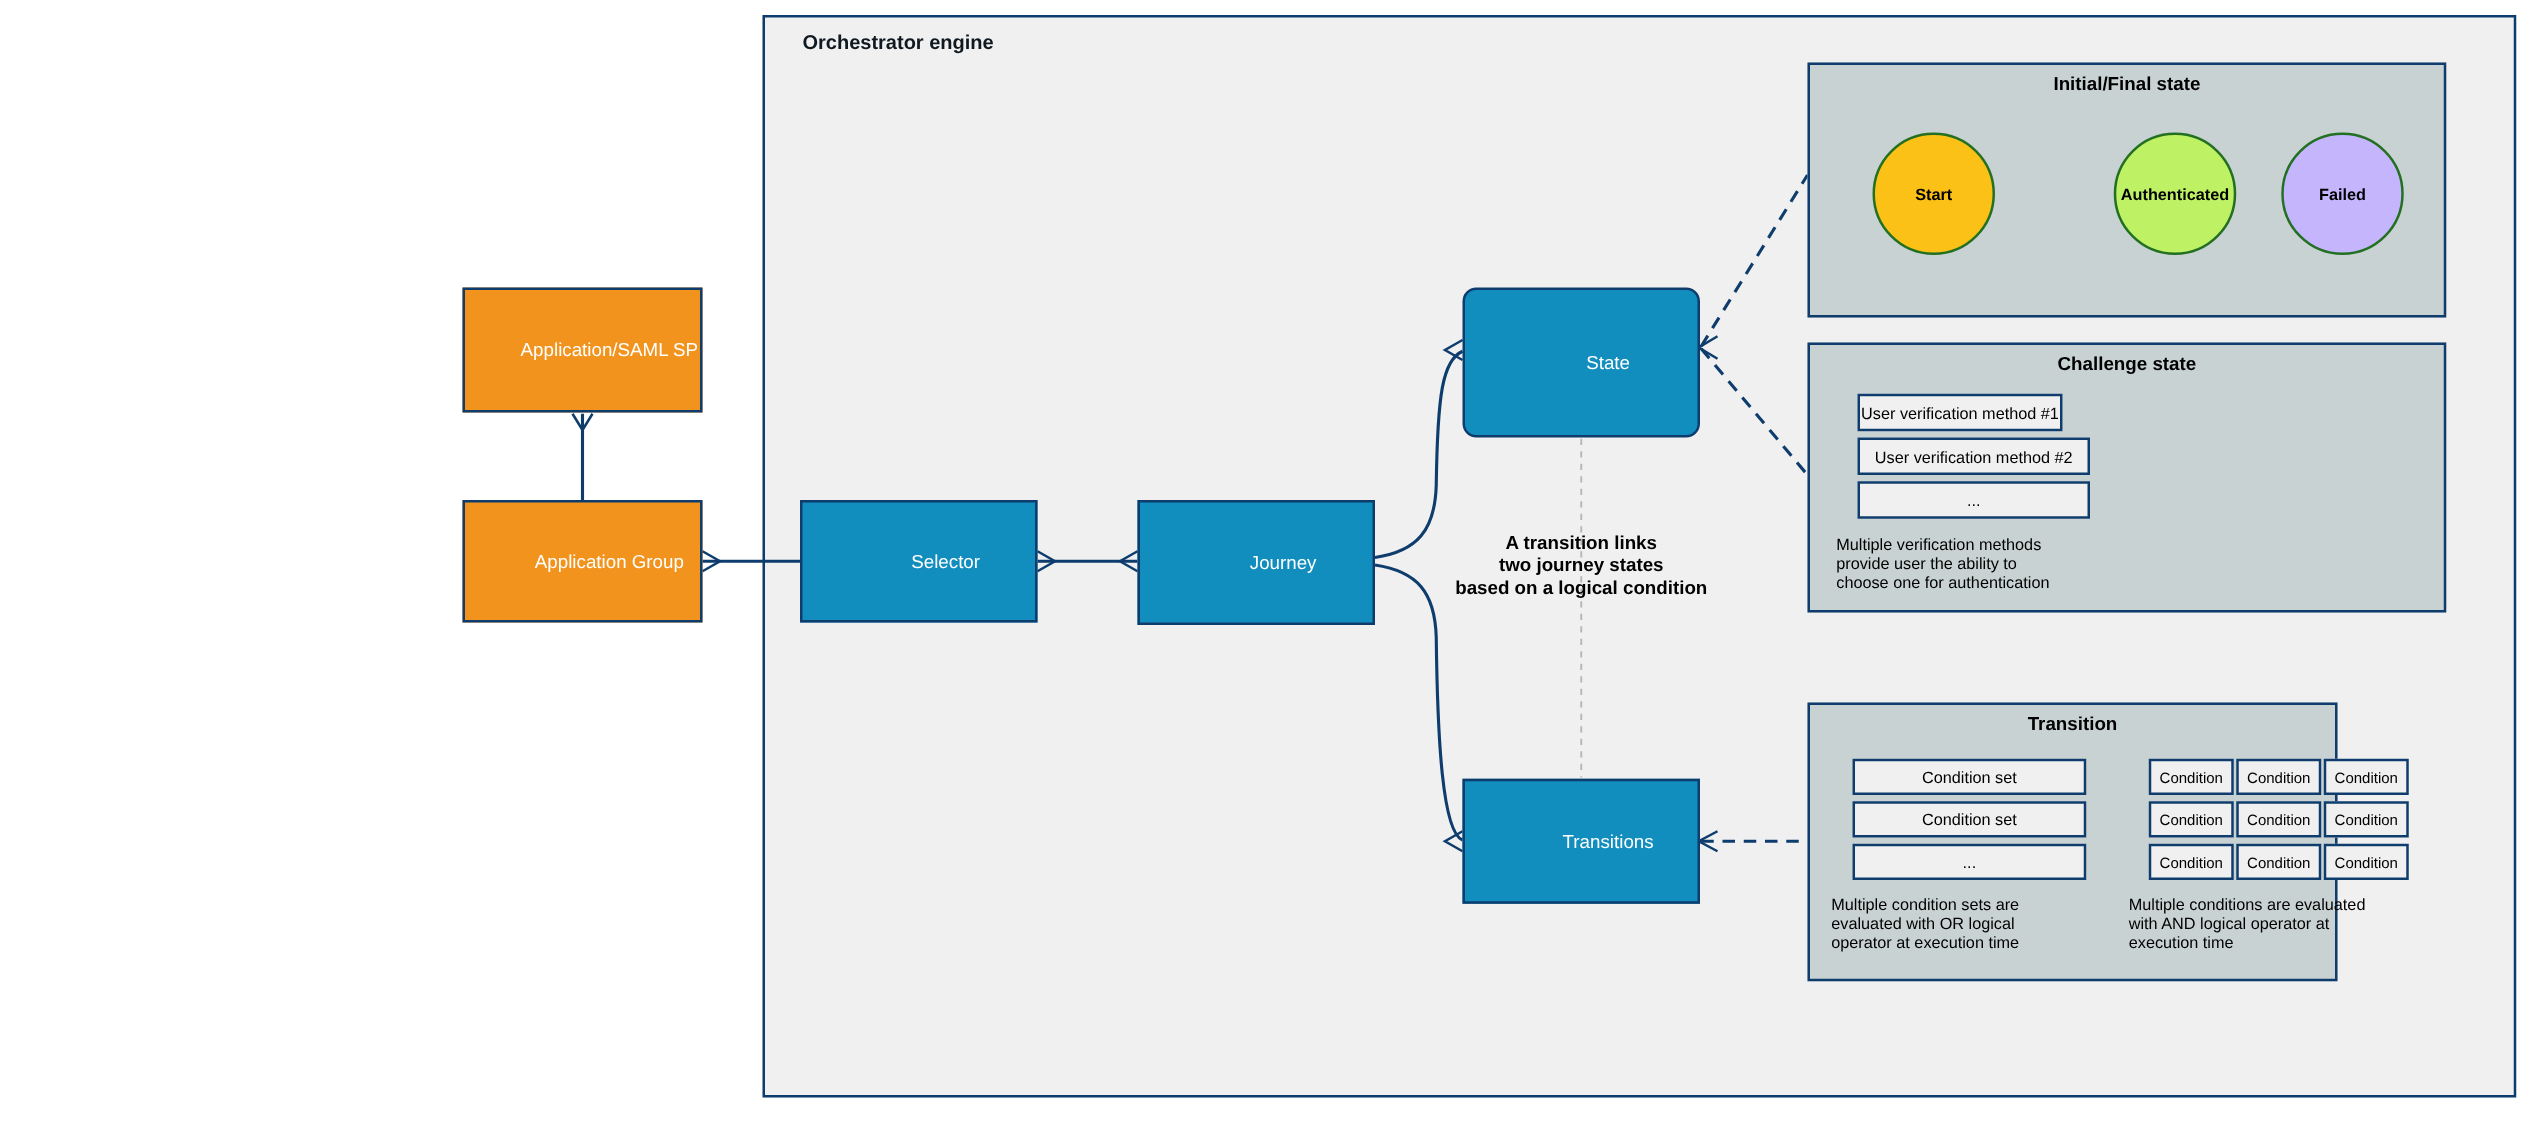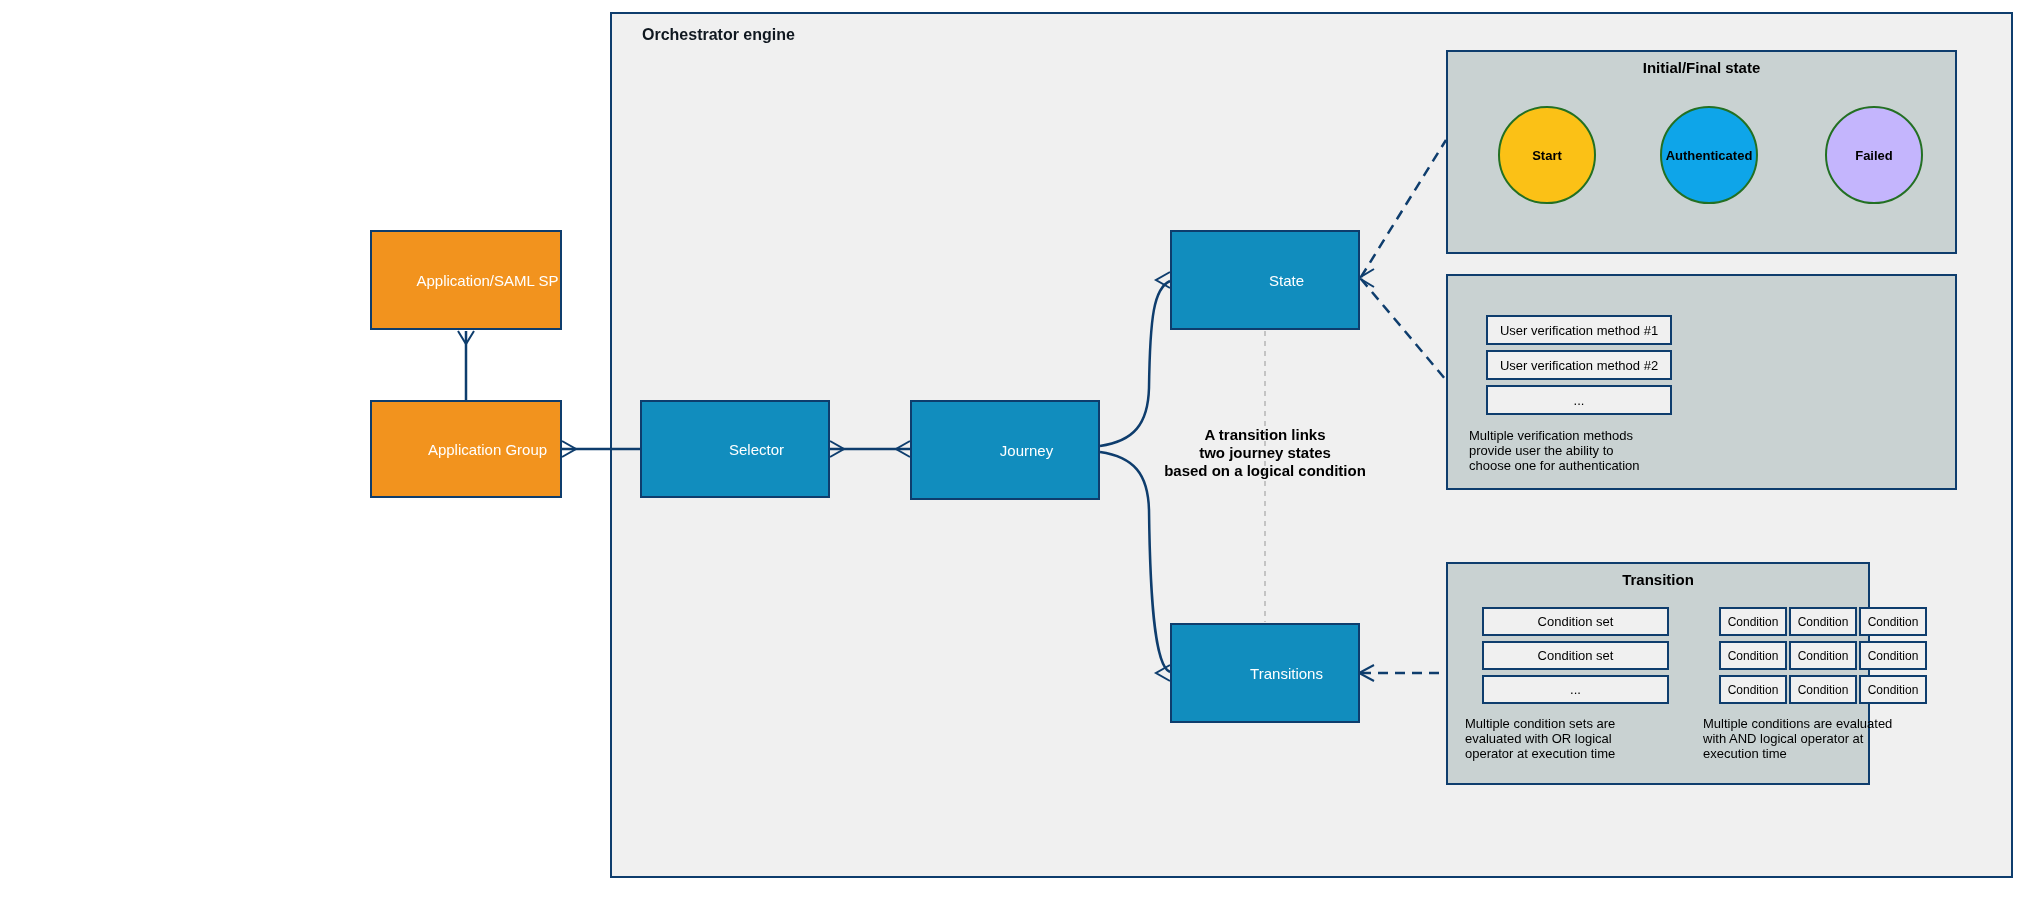--- a/index.html
+++ b/index.html
@@ -26,21 +26,21 @@
 
   
   .panel{background:#c9d2d2;border:2px solid #0e3d6d;box-sizing:border-box;padding-left:43px;}
   .panel-title{position:absolute;left:0;top:7px;width:100%;text-align:center;font-weight:bold;font-size:15px;color:#000;}
 
   
   .state-circle{position:absolute;width:98px;height:98px;border-radius:50%;border:2.5px solid #237023;
                 box-sizing:border-box;display:flex;align-items:center;justify-content:center;
                 font-size:13px;font-weight:bold;color:#000;text-align:center;}
   .circ-start{background:#fbc116;}
-  .circ-auth{background:#0ea5e9;}
+  .circ-auth{background:#bef264;margin-left:31px;}
   .circ-failed{background:#c4b5fd;}
 
   
   .item-box{position:absolute;background:#f0f0f0;border:2px solid #0e3d6d;box-sizing:border-box;
             display:flex;align-items:center;justify-content:center;font-size:13px;color:#000;text-align:center;}
   .cond-cell{font-size:12px;}
 
   .caption{position:absolute;text-align:left;font-size:13px;line-height:15px;color:#000;}
 </style>
 </head>
@@ -85,21 +85,21 @@
   </div>
   <div class="abs node orange" style="left:370px;top:400px;width:192px;height:98px;">
     <span>Application Group</span>
   </div>
   <div class="abs node blue" style="left:640px;top:400px;width:190px;height:98px;">
     <span>Selector</span>
   </div>
   <div class="abs node blue" style="left:910px;top:400px;width:190px;height:100px;">
     <span>Journey</span>
   </div>
-  <div class="abs node blue" style="left:1170px;top:230px;width:190px;height:100px;">
+  <div class="abs node blue" style="left:1170px;top:230px;width:190px;height:120px;border-radius:11px;">
     <span>State</span>
   </div>
   <div class="abs node blue" style="left:1170px;top:623px;width:190px;height:100px;">
     <span>Transitions</span>
   </div>
 
   <div class="abs annotation">
     <div>A transition links</div>
     <div>two journey states</div>
     <div>based on a logical condition</div>
@@ -112,21 +112,22 @@
     </div>
     <div class="state-circle circ-auth" style="left:212px;top:54px;">
       <span>Authenticated</span>
     </div>
     <div class="state-circle circ-failed" style="left:377px;top:54px;">
       <span>Failed</span>
     </div>
   </div>
 
   <div class="abs panel" style="left:1446px;top:274px;width:511px;height:216px;">
-    <div class="item-box" style="left:38px;top:39px;width:186px;height:30px;">User verification method #1</div>
+    <div class="panel-title">Challenge state</div>
+    <div class="item-box" style="left:38px;top:39px;width:164px;height:30px;">User verification method #1</div>
     <div class="item-box" style="left:38px;top:74px;width:186px;height:30px;">User verification method #2</div>
     <div class="item-box" style="left:38px;top:109px;width:186px;height:30px;">...</div>
     <div class="caption" style="left:21px;top:152px;width:220px;">
       <div>Multiple verification methods</div>
       <div>provide user the ability to</div>
       <div>choose one for authentication</div>
     </div>
   </div>
 
   <div class="abs panel" style="left:1446px;top:562px;width:424px;height:223px;">

